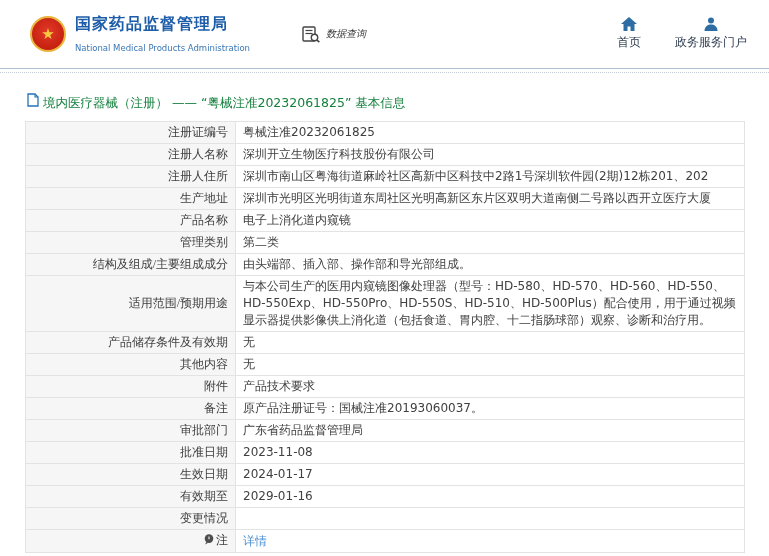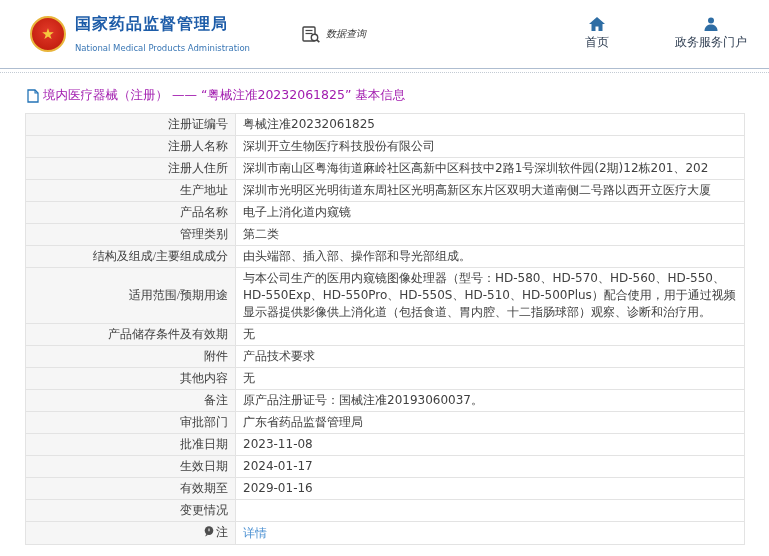--- a/index.html
+++ b/index.html
@@ -16,28 +16,28 @@
     background:radial-gradient(circle at 50% 42%, #e23a28 0%, #c41f10 75%);
     border:2px solid #e9b53c;display:flex;align-items:center;justify-content:center;
     color:#f6c93f;font-size:15px;line-height:1;flex:0 0 auto;}
   .brand{margin-left:9px;}
   .brand-title{color:#1d5ca8;font-size:16px;font-weight:bold;letter-spacing:1px;line-height:1.15;}
   .brand-sub{color:#3a77b5;font-size:8.5px;margin-top:10px;}
   .dataquery{display:flex;align-items:center;margin-left:52px;cursor:pointer;}
   .dataquery svg{display:block;}
   .dataquery-label{color:#3a3a3a;font-size:10px;margin-left:5px;font-style:italic;}
   .banner-nav{margin-left:auto;display:flex;gap:34px;}
-  .nav-item{display:flex;flex-direction:column;align-items:center;cursor:pointer;margin-left:32px;}
+  .nav-item{display:flex;flex-direction:column;align-items:center;cursor:pointer;}
   .nav-item svg{display:block;margin-bottom:3px;}
   .nav-label{color:#2f3e52;font-size:12px;}
   
   .breadcrumb{flex:0 0 auto;display:flex;align-items:center;
     padding:14px 0 9px 27px;}
   .breadcrumb svg{display:block;margin-right:4px;}
-  .breadcrumb-text{color:#a21caf;font-size:12.5px;}
+  .breadcrumb-text{color:#15803d;font-size:12.5px;margin-top:8px;}
   
   .table-wrap{flex:1 1 auto;padding:0 24px 0 25px;}
   .info-table{width:720px;border-collapse:collapse;border:1px solid #d9d9d9;}
   .info-table td{border:1px solid #e3e3e3;font-size:12px;color:#404040;
     padding:2px 7px;line-height:17px;vertical-align:middle;}
   .info-table td.lbl{width:195px;text-align:right;background:#f6f6f6;white-space:nowrap;font-family:Liberation Serif, serif;}
   .info-table td.val{background:#fff;text-align:left;}
   .info-table tr{height:21px;}
   a.detail-link{color:#4a90d2;text-decoration:none;cursor:pointer;}
   .note-ico{display:inline-block;vertical-align:-1px;margin-right:2px;}
@@ -128,26 +128,26 @@
         </tr>
         <tr>
           <td class="lbl"><span>适用范围/预期用途</span></td>
           <td class="val"><span>与本公司生产的医用内窥镜图像处理器（型号：HD-580、HD-570、HD-560、HD-550、HD-550Exp、HD-550Pro、HD-550S、HD-510、HD-500Plus）配合使用，用于通过视频显示器提供影像供上消化道（包括食道、胃内腔、十二指肠球部）观察、诊断和治疗用。</span></td>
         </tr>
         <tr>
           <td class="lbl"><span>产品储存条件及有效期</span></td>
           <td class="val"><span>无</span></td>
         </tr>
         <tr>
+          <td class="lbl"><span>其他内容</span></td>
+          <td class="val"><span>无</span></td>
+        </tr>
+        <tr>
           <td class="lbl"><span>附件</span></td>
           <td class="val"><span>产品技术要求</span></td>
-        </tr>
-        <tr>
-          <td class="lbl"><span>其他内容</span></td>
-          <td class="val"><span>无</span></td>
         </tr>
         <tr>
           <td class="lbl"><span>备注</span></td>
           <td class="val"><span>原产品注册证号：国械注准20193060037。</span></td>
         </tr>
         <tr>
           <td class="lbl"><span>审批部门</span></td>
           <td class="val"><span>广东省药品监督管理局</span></td>
         </tr>
         <tr>

